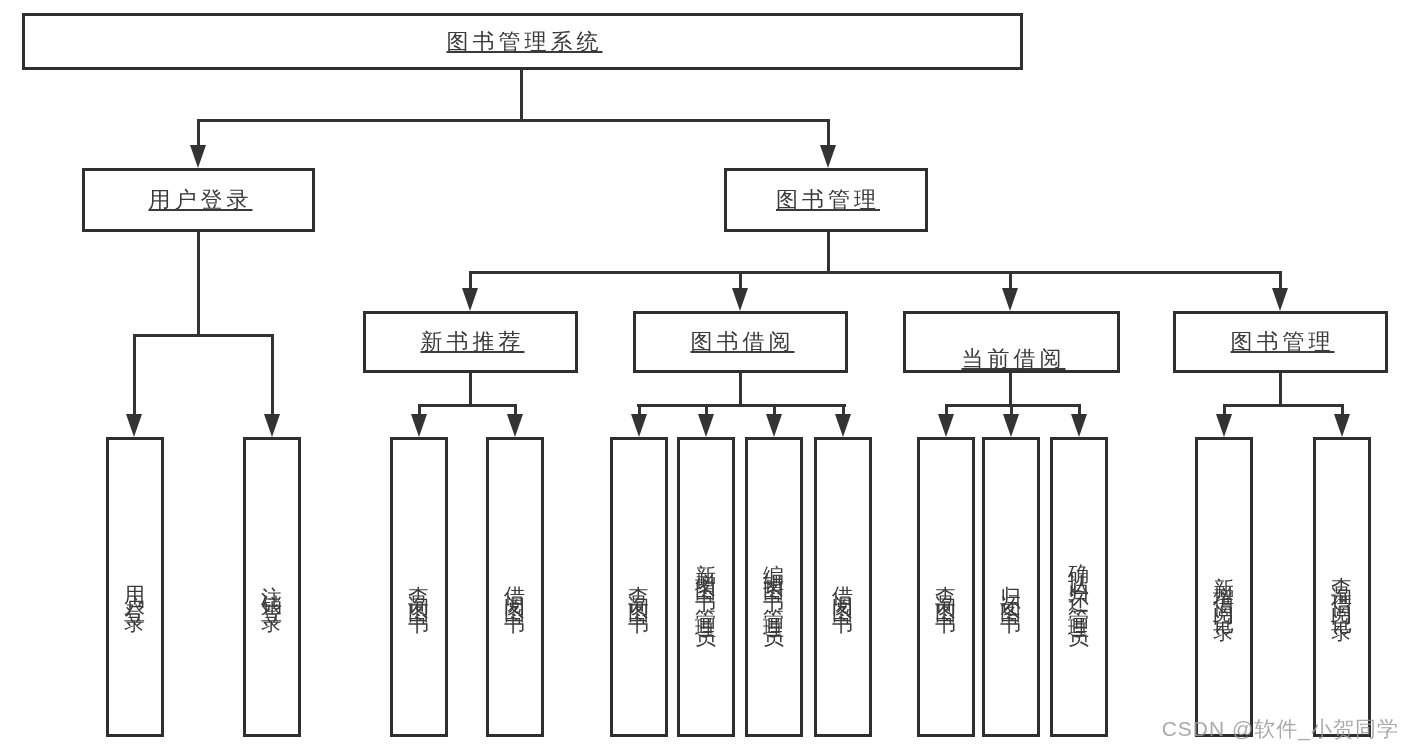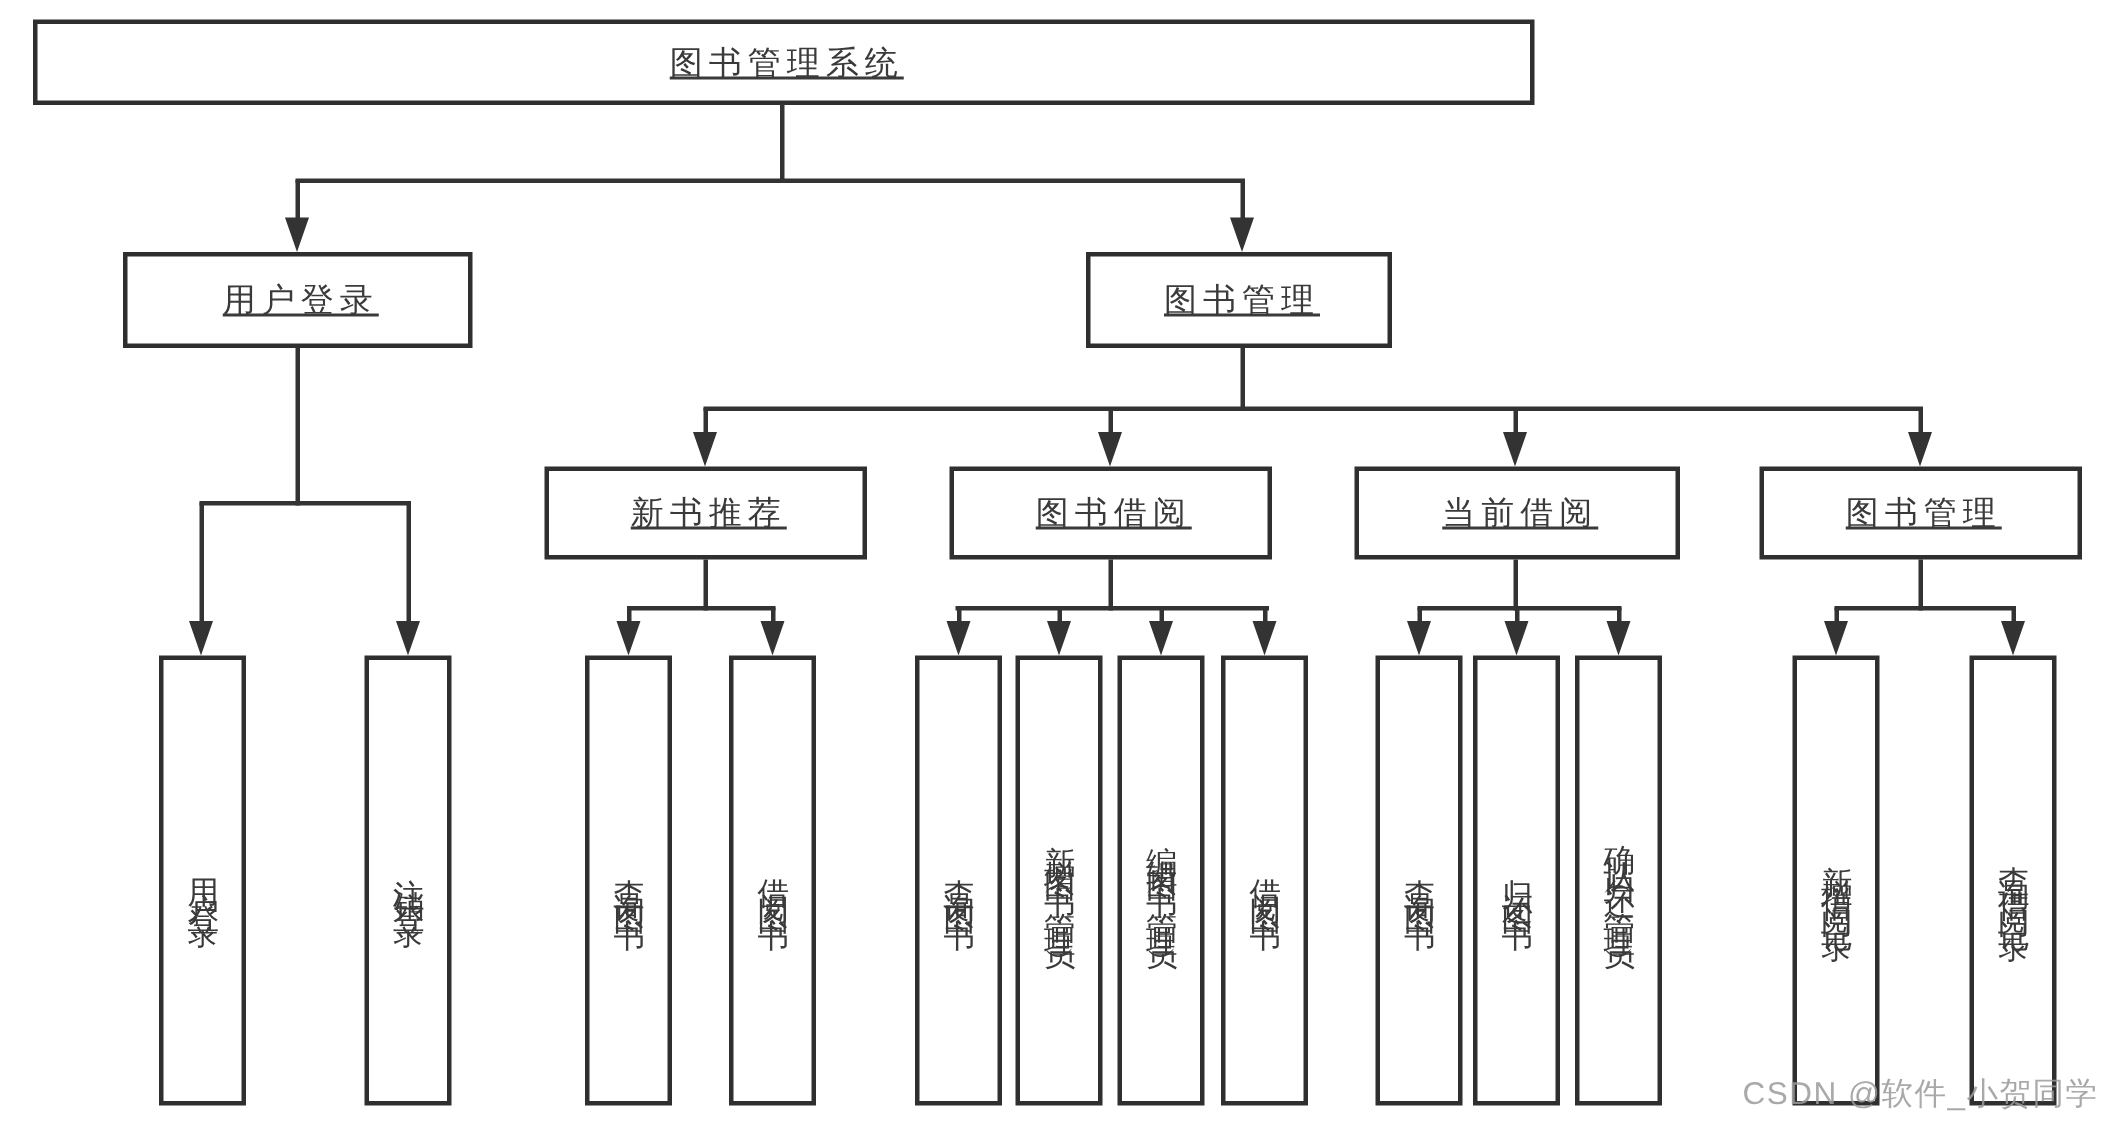--- a/index.html
+++ b/index.html
@@ -50,21 +50,21 @@
   </div>
 
   <div class="box box-h" style="left:633px;top:311px;width:215px;height:62px;">
     <span class="label">图书借阅</span>
   </div>
 
   <div class="box box-h" style="left:363px;top:311px;width:215px;height:62px;">
     <span class="label">新书推荐</span>
   </div>
 
-  <div class="box box-h" style="left:903px;top:311px;width:217px;height:62px;">
+  <div class="box box-h" style="left:903px;top:311px;width:217px;height:62px;align-items:flex-end;">
     <span class="label">当前借阅</span>
   </div>
 
   <div class="box box-h" style="left:1173px;top:311px;width:215px;height:62px;">
     <span class="label">图书管理</span>
   </div>
 
   <div class="box box-v" style="left:106px;top:437px;width:58px;height:300px;">
     <span class="label">用户登录</span>
   </div>

